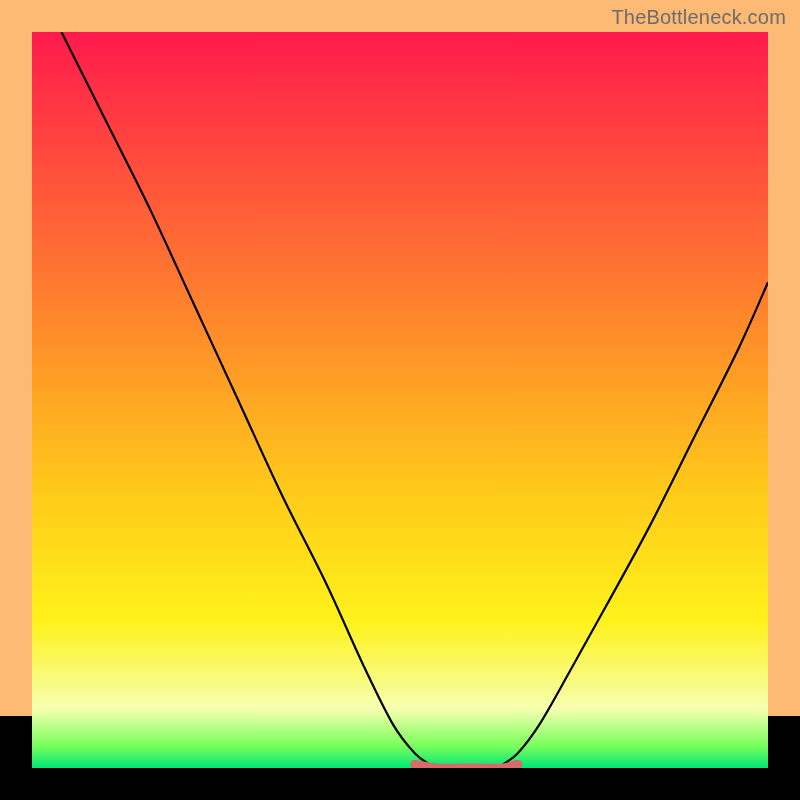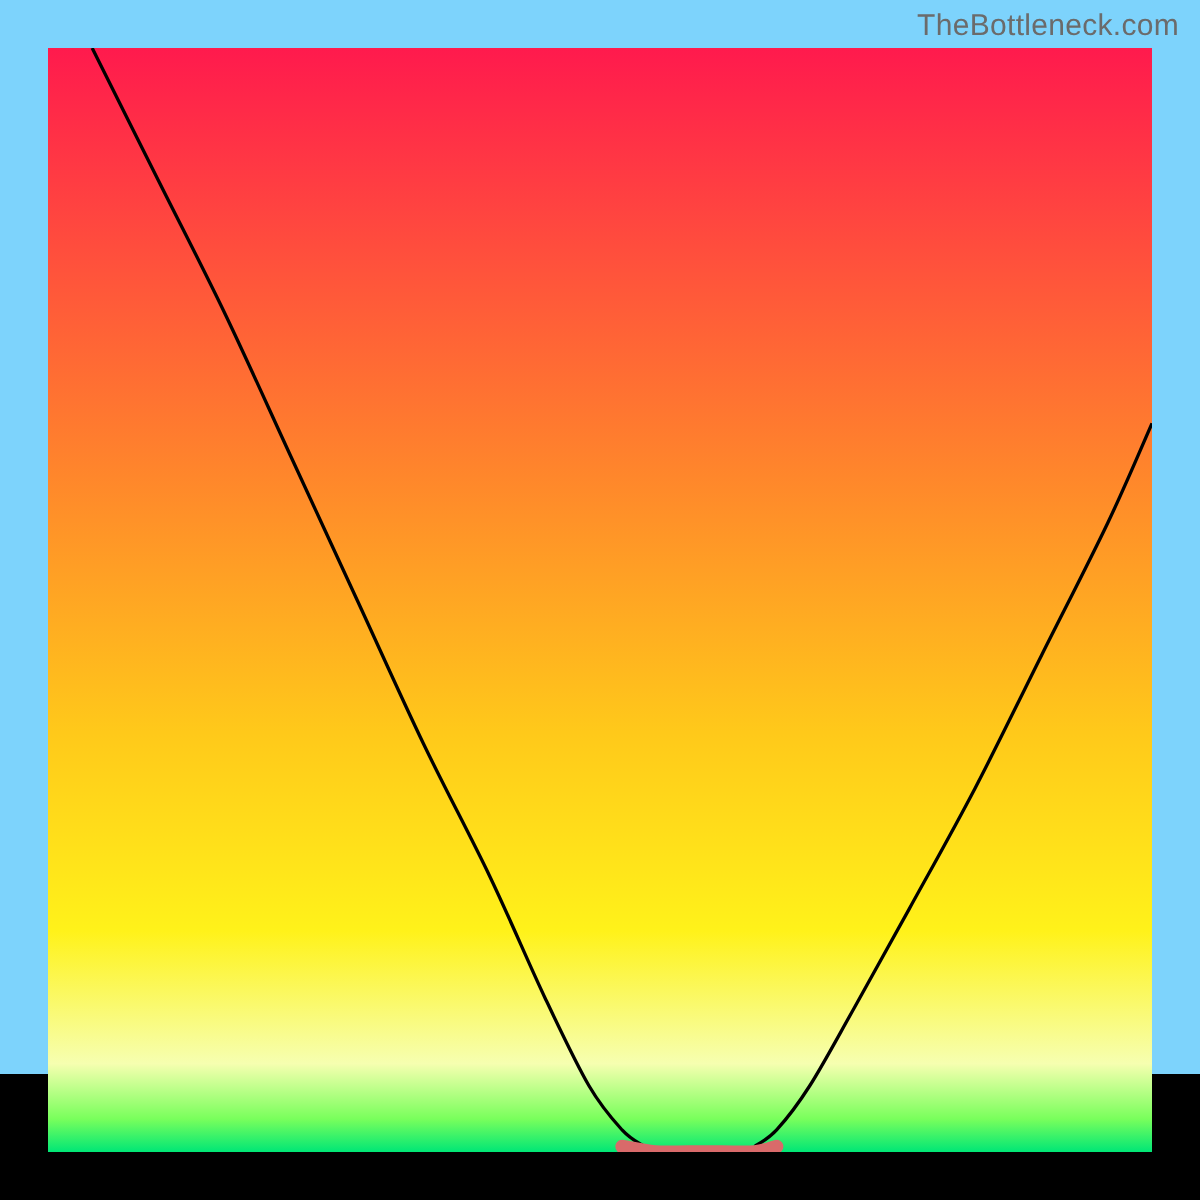--- a/index.html
+++ b/index.html
@@ -8,21 +8,21 @@
     width: 800px;
     height: 800px;
     background: #000;
     overflow: hidden;
     font-family: Arial, Helvetica, sans-serif;
   }
   .frame {
     position: relative;
     width: 800px;
     height: 716px;
-    background: #7dd3fc;
+    background: #fdba74;
   }
   .plot-area {
     position: absolute;
     left: 32px;
     top: 32px;
     width: 736px;
     height: 736px;
     
     background: linear-gradient(
       to bottom,

